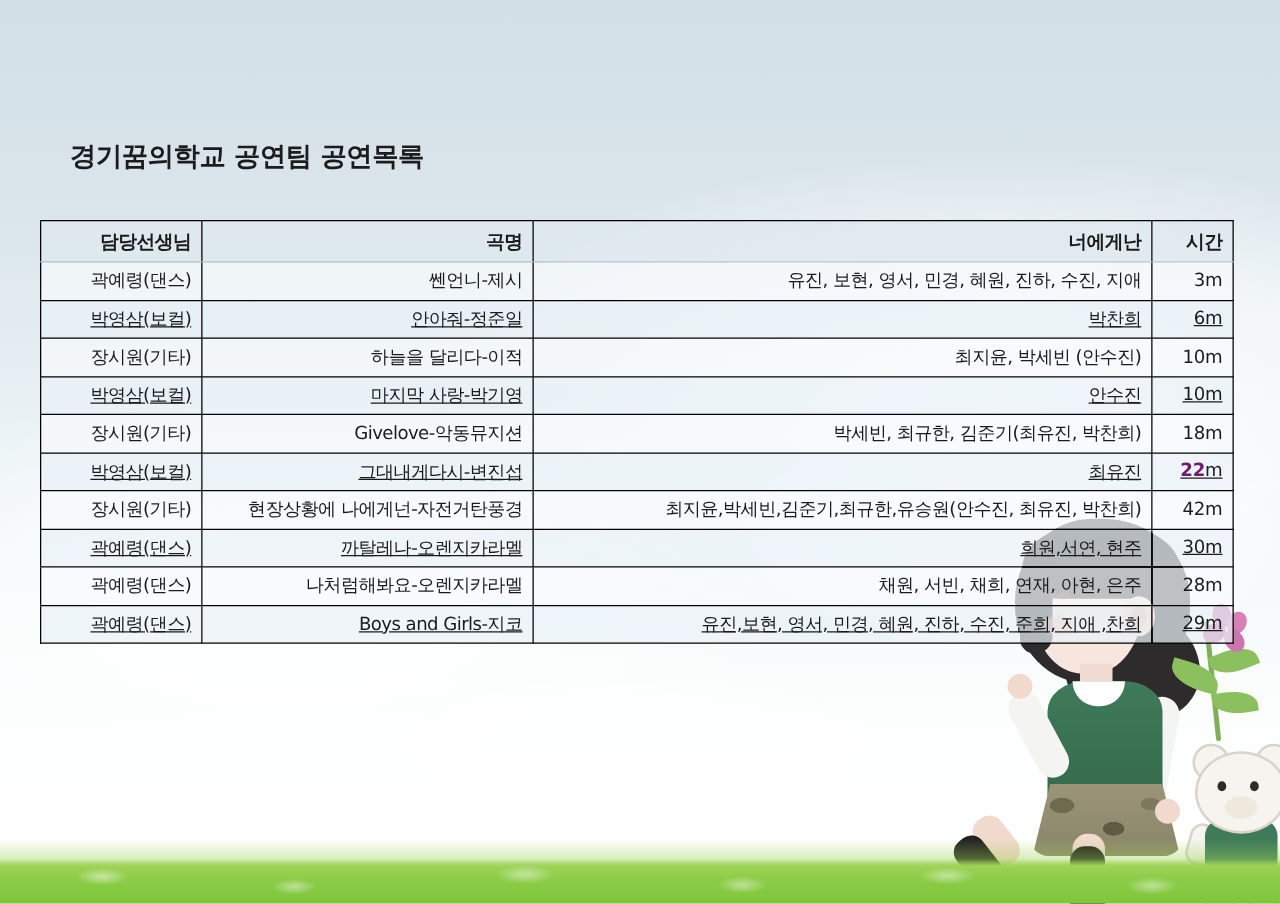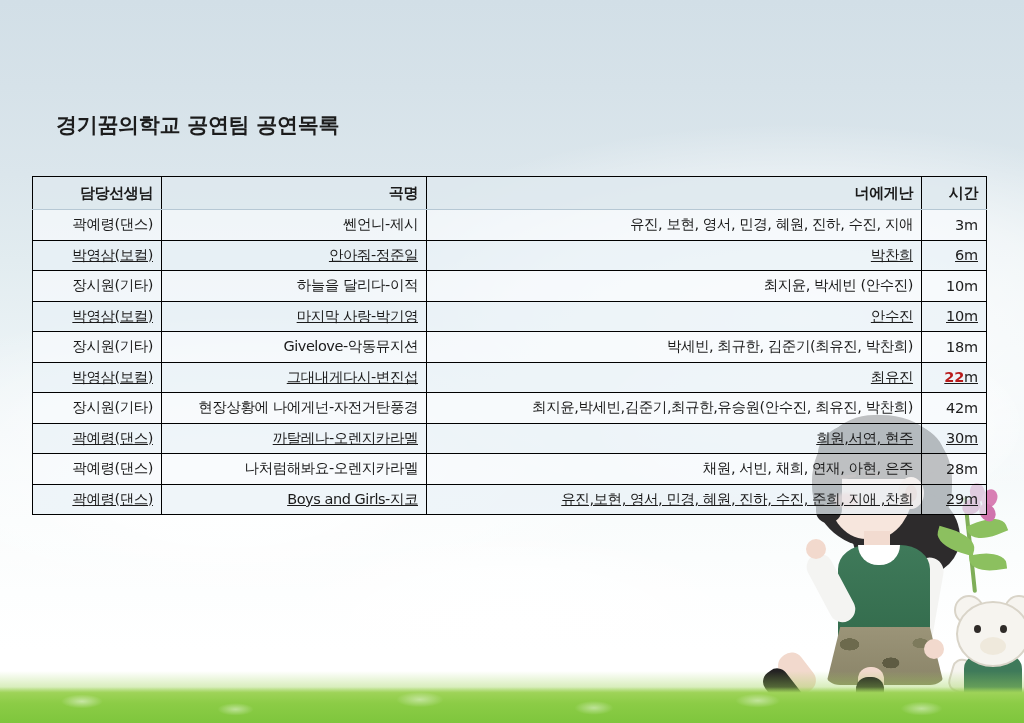--- a/index.html
+++ b/index.html
@@ -429,21 +429,21 @@
           <tr>
             <td>장시원(기타)</td>
             <td>Givelove-악동뮤지션</td>
             <td>박세빈, 최규한, 김준기(최유진, 박찬희)</td>
             <td class="time-cell">18m</td>
           </tr>
           <tr class="alt">
             <td>박영삼(보컬)</td>
             <td>그대내게다시-변진섭</td>
             <td>최유진</td>
-            <td class="time-cell"><span class="time-hl" style="color: #b91c1c;">22</span><span class="time-hl-tail">m</span></td>
+            <td class="time-cell"><span class="time-hl" style="color: #701a75;">22</span><span class="time-hl-tail">m</span></td>
           </tr>
           <tr>
             <td>장시원(기타)</td>
             <td>현장상황에 나에게넌-자전거탄풍경</td>
             <td>최지윤,박세빈,김준기,최규한,유승원(안수진, 최유진, 박찬희)</td>
             <td class="time-cell">42m</td>
           </tr>
           <tr class="alt">
             <td>곽예령(댄스)</td>
             <td>까탈레나-오렌지카라멜</td>

